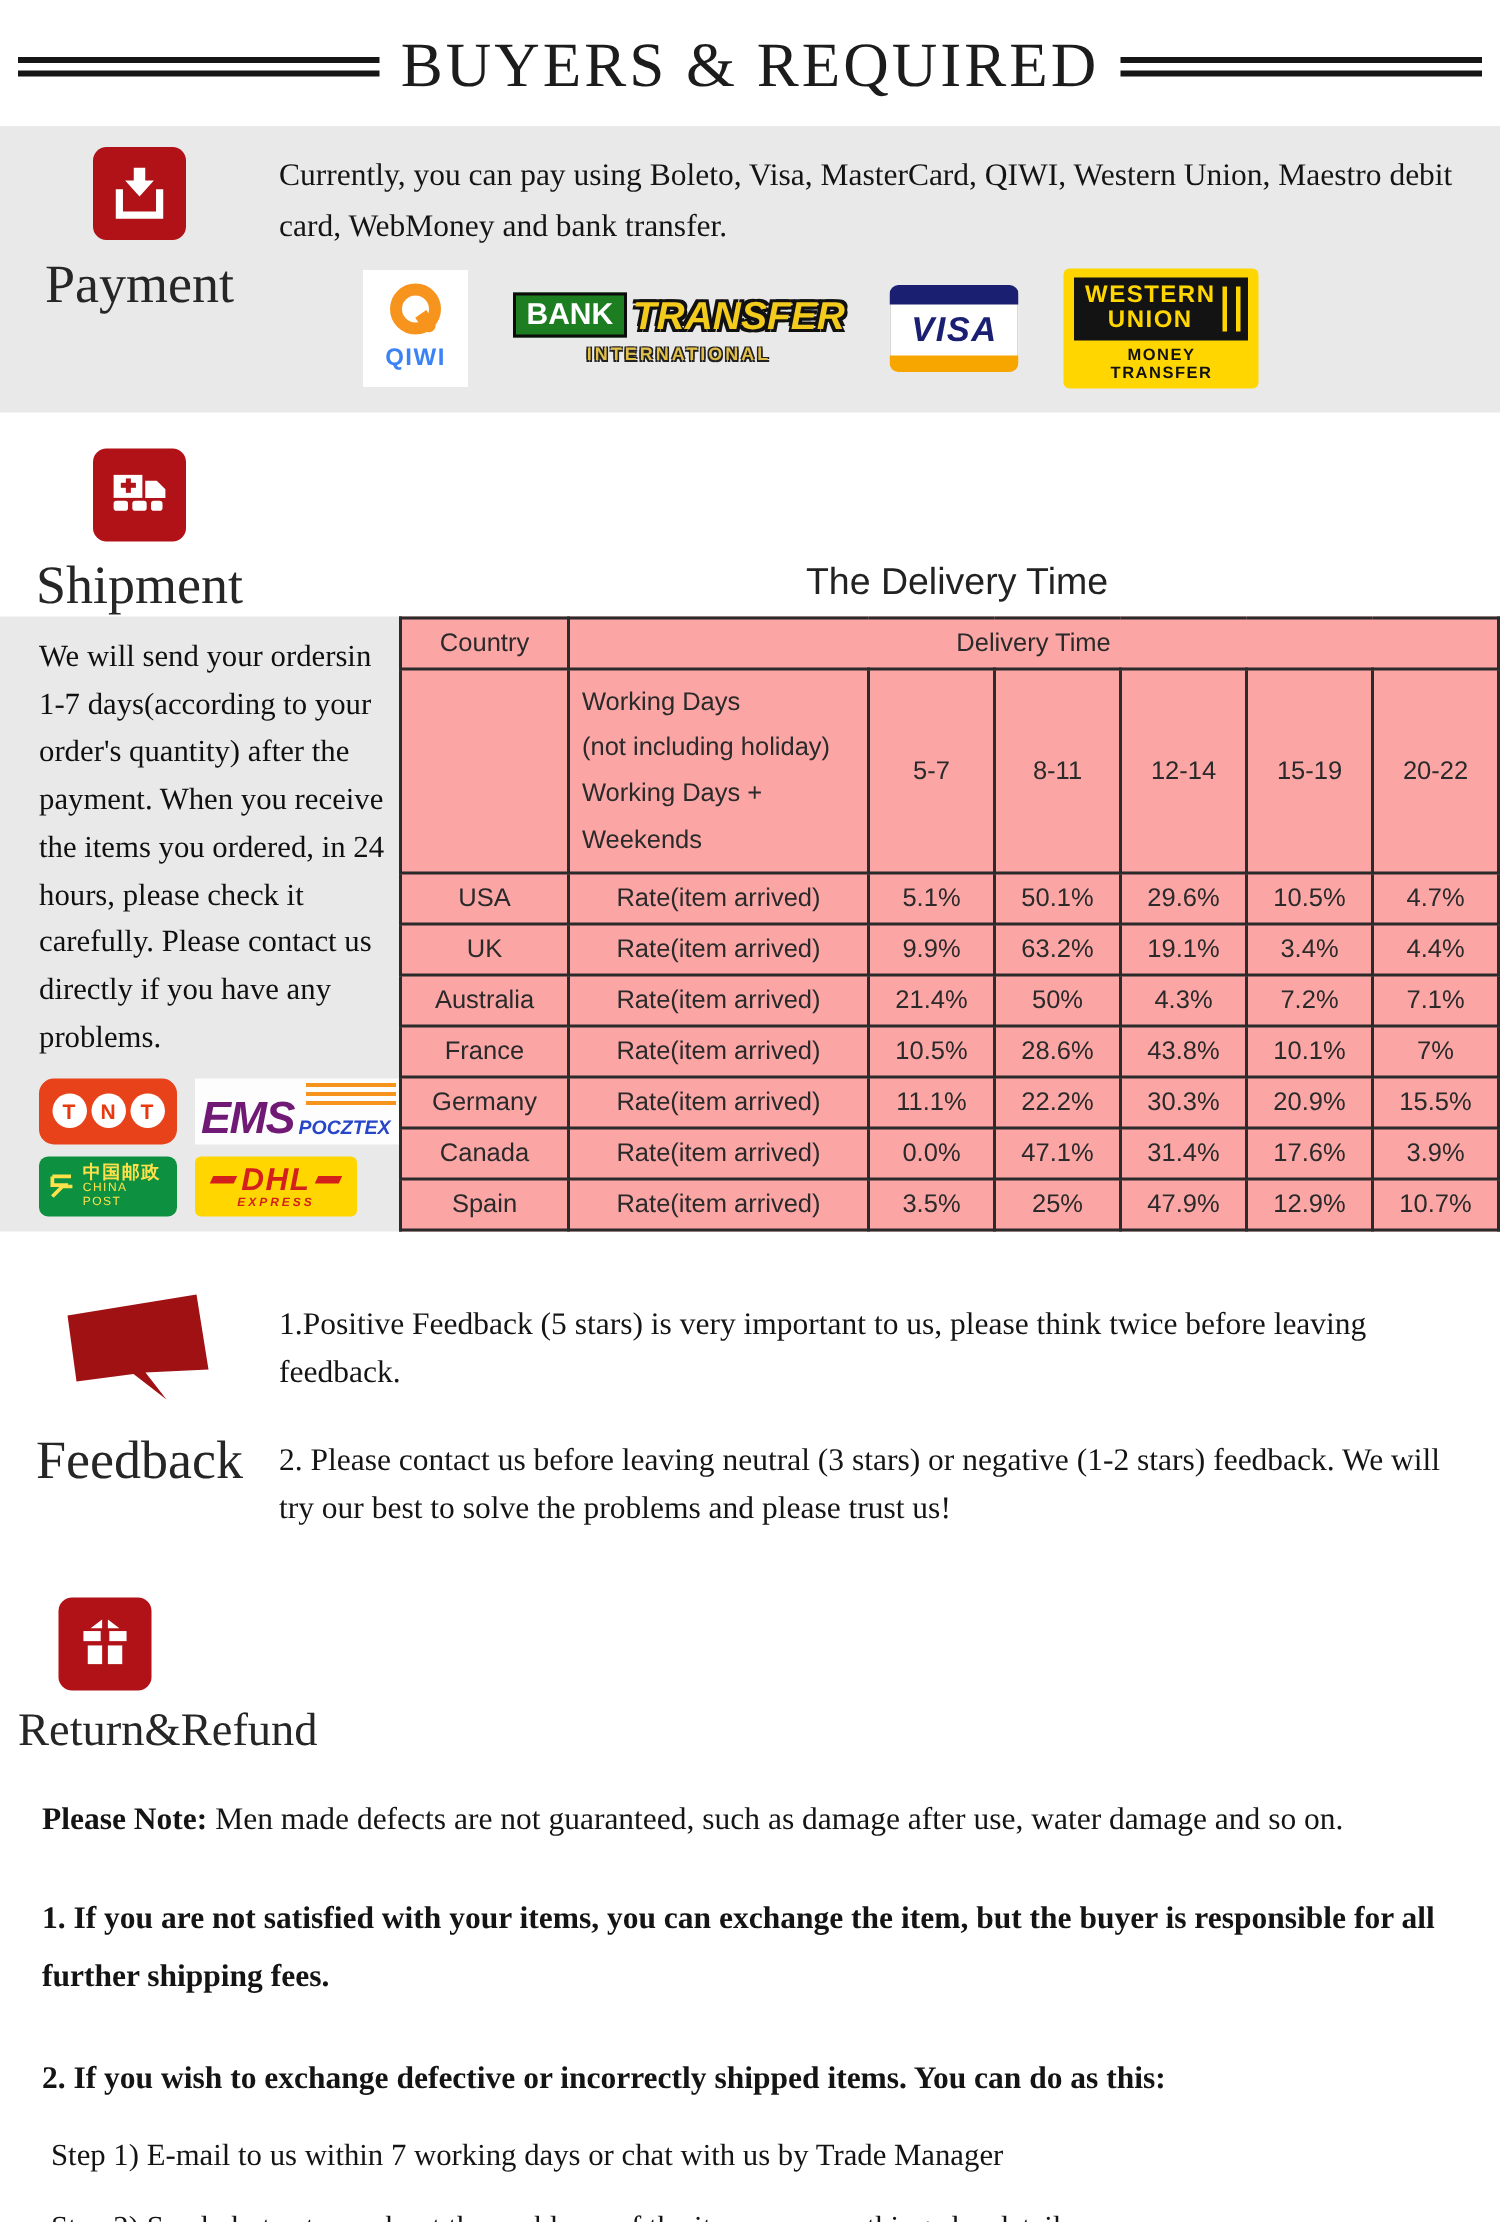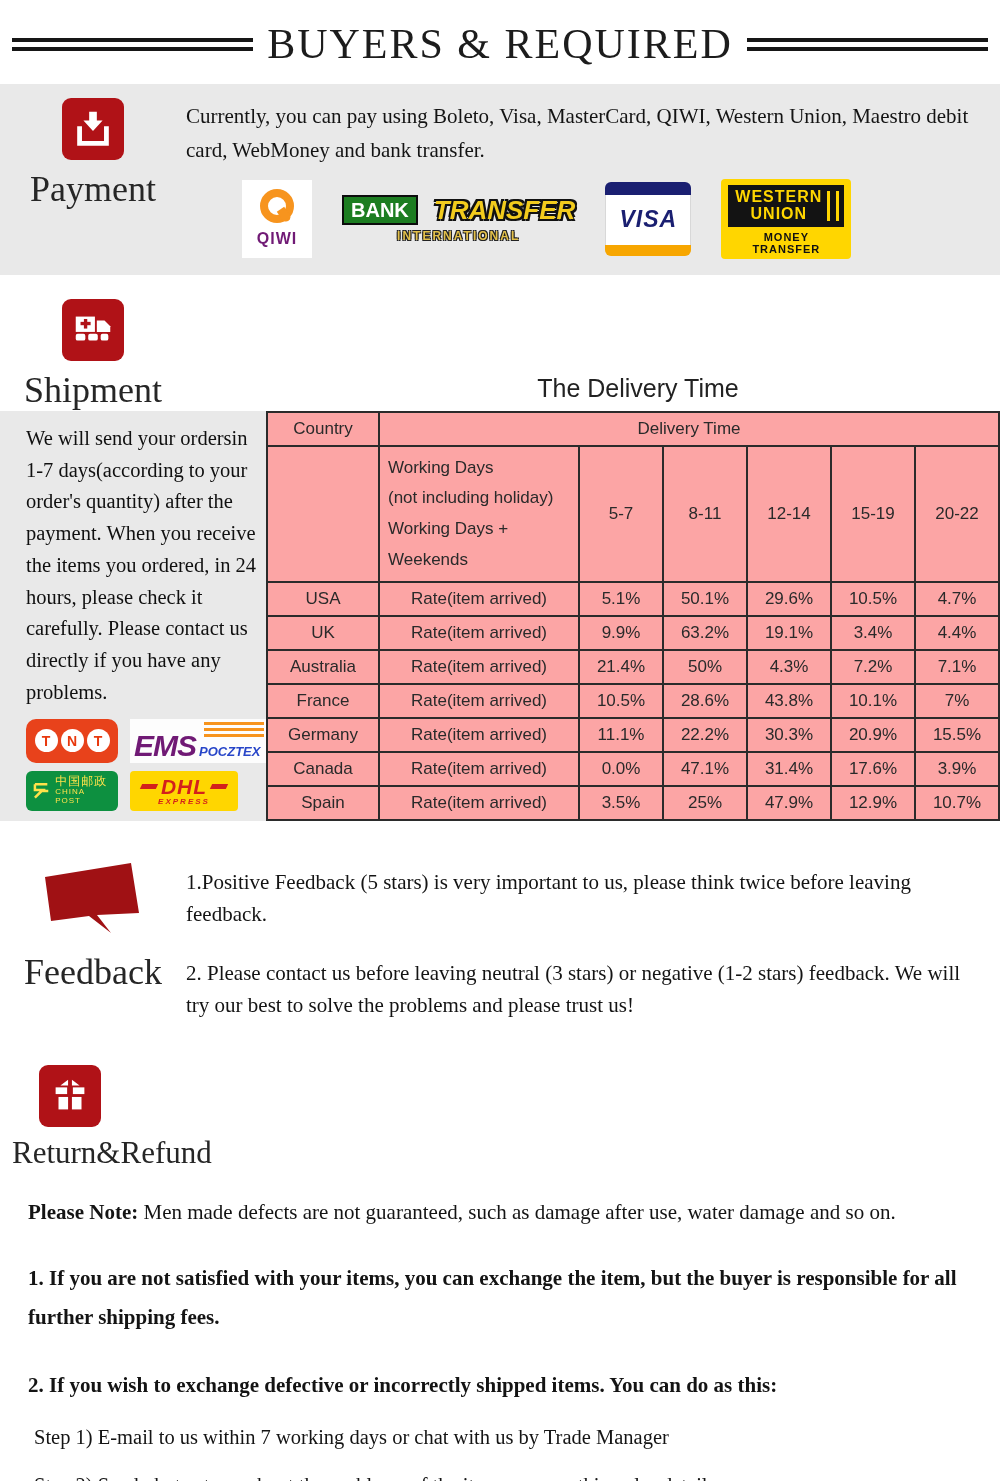--- a/index.html
+++ b/index.html
@@ -26,34 +26,34 @@
   .pay-right { flex:1; padding-right:30px; }
   .pay-text { font-size:21px; line-height:1.6; margin:4px 0 12px 0; }
   .logo-row { display:flex; align-items:center; gap:30px; margin-left:56px; }
 
   .qiwi { width:70px; height:78px; background:#fff; display:flex; flex-direction:column;
           align-items:center; justify-content:center; }
   .qiwi-q { position:relative; width:34px; height:34px; border:8px solid #f7941e; border-radius:50%; }
   .qiwi-tail { position:absolute; right:-3px; bottom:-7px; width:9px; height:14px; background:#f7941e;
                transform:rotate(-35deg); border-radius:0 0 6px 6px; }
   .qiwi-word { margin-top:7px; font-family:"Liberation Sans",sans-serif; font-weight:bold;
-               font-size:16px; color:#701a75; letter-spacing:1px; }
+               font-size:16px; color:#3b82f6; letter-spacing:1px; }
 
   .bt { text-align:center; line-height:1; }
-  .bt-row { display:flex; align-items:center; gap:16px; }
+  .bt-row { display:flex; align-items:center; gap:4px; }
   .bt-bank { background:#1c7d21; color:#fff; font-family:"Liberation Sans",sans-serif;
              font-weight:bold; font-size:20px; padding:3px 7px; border:2px solid #0c0c0c; }
   .bt-transfer { color:#f2cb1d; font-family:"Liberation Sans",sans-serif; font-style:italic;
                  font-weight:bold; font-size:26px;
                  text-shadow:-2px -2px 0 #111,2px -2px 0 #111,-2px 2px 0 #111,2px 2px 0 #111; }
   .bt-intl { margin-top:5px; color:#e3c04a; font-family:"Liberation Sans",sans-serif; font-weight:bold;
              font-size:12px; letter-spacing:2px;
              text-shadow:-1px -1px 0 #222,1px -1px 0 #222,-1px 1px 0 #222,1px 1px 0 #222; }
 
-  .visa { width:86px; height:74px; background:#fff; border-radius:6px; overflow:hidden;
+  .visa { width:86px; height:58px; background:#fff; border-radius:6px; overflow:hidden;
           display:flex; flex-direction:column; box-shadow:0 0 0 1px #d8d8d8 inset; }
   .visa-top { height:13px; background:#1a1f71; }
   .visa-mid { flex:1; display:flex; align-items:center; justify-content:center;
               font-family:"Liberation Sans",sans-serif; font-style:italic; font-weight:bold;
               font-size:23px; color:#1a1f71; letter-spacing:1px; }
   .visa-bot { height:11px; background:#f7a600; }
 
   .wu { background:#ffd600; padding:6px 7px 4px 7px; border-radius:4px; width:130px; }
   .wu-black { background:#131313; display:flex; align-items:center; padding:4px 5px; }
   .wu-lines { flex:1; color:#ffd600; font-family:"Liberation Sans",sans-serif; font-weight:bold;
@@ -80,21 +80,21 @@
          padding:2px 2px 4px 4px; }
   .ems::before { content:""; position:absolute; right:2px; top:3px; width:60px; height:15px;
          background:repeating-linear-gradient(180deg,#f7941e 0 3px,transparent 3px 6px); }
   .ems-word { font-family:"Liberation Sans",sans-serif; font-style:italic; font-weight:bold;
               font-size:30px; line-height:0.9; color:#701a75; letter-spacing:-1px; }
   .ems-sub { font-family:"Liberation Sans",sans-serif; font-style:italic; font-weight:bold;
              font-size:13px; color:#2745c8; margin-left:3px; }
   .cp { background:#0d9040; border-radius:6px; height:40px; display:flex; align-items:center;
         gap:5px; padding:0 7px; }
   .cp-text { color:#ffe24a; font-family:"Liberation Sans",sans-serif; line-height:1.1; }
-  .cp-cn { font-size:12px; font-weight:normal; letter-spacing:1px; }
+  .cp-cn { font-size:12px; font-weight:bold; letter-spacing:1px; }
   .cp-en { font-size:8px; letter-spacing:1px; }
   .dhl { background:#ffd600; border-radius:4px; height:40px; width:108px; display:flex;
          flex-direction:column; align-items:center; justify-content:center; }
   .dhl-main { color:#d3201c; font-family:"Liberation Sans",sans-serif; font-style:italic;
               font-weight:bold; font-size:21px; letter-spacing:1px; line-height:1;
               display:flex; align-items:center; gap:4px; }
   .dhl-dash { display:inline-block; width:16px; height:5px; background:#d3201c; transform:skewX(-25deg); }
   .dhl-sub { color:#d3201c; font-family:"Liberation Sans",sans-serif; font-style:italic;
              font-size:8px; font-weight:bold; letter-spacing:2px; }
 

